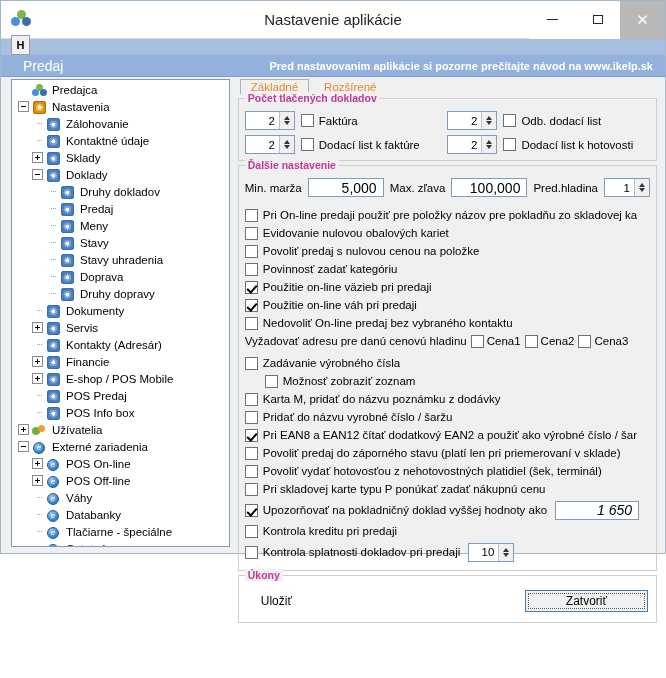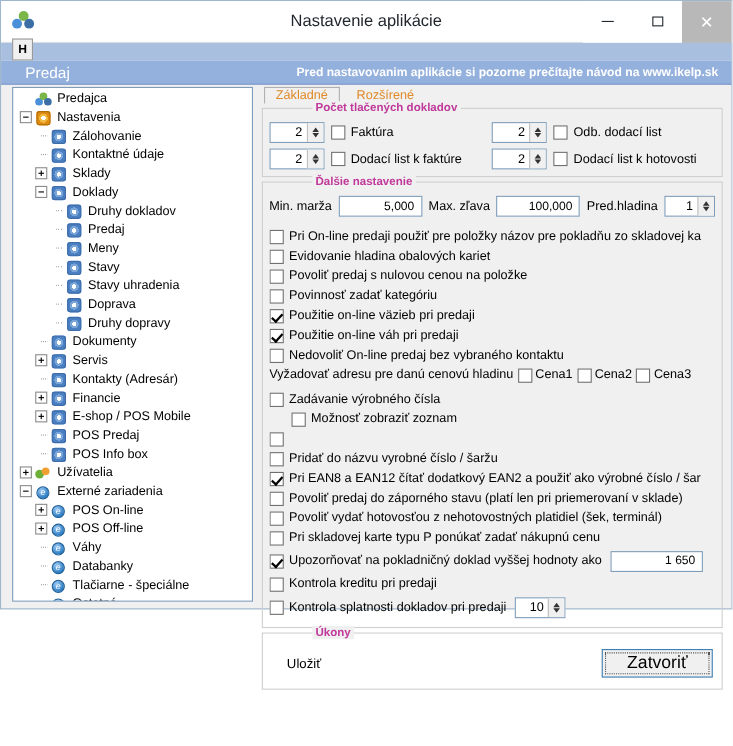--- a/index.html
+++ b/index.html
@@ -169,21 +169,21 @@
   }
   .tab.inactive { border-color: transparent; background: transparent; }
 
   .group {
     border: 1px solid #cfcfcf; margin-top: 4px;
     position: relative; padding: 12px 6px 6px 6px;
   }
   .group > .gtitle {
     position: absolute; top: -7px; left: 6px;
     background: #f0f0f0; padding: 0 3px;
-    font-size: 10.5px; color: #c0399a; font-weight: bold; margin-left: 39px;
+    font-size: 10.5px; color: #c0399a; font-weight: bold;
   }
 
   .row { display: flex; align-items: center; margin-bottom: 5px; }
   .row:last-child { margin-bottom: 0; }
   .half { display: flex; align-items: center; width: 50%; }
 
   .spin {
     display: inline-flex; align-items: center;
     border: 1px solid #7f9db9; background: #fff;
     height: 19px; width: 50px; flex: none;
@@ -212,21 +212,21 @@
   .cb.checked::after {
     content: ""; position: absolute;
     left: 3px; top: 1px; width: 4px; height: 8px;
     border: solid #000; border-width: 0 2px 2px 0;
     transform: rotate(42deg);
   }
   .lbl { font-size: 11.5px; color: #000; white-space: nowrap; }
 
   .txtbox {
     border: 1px solid #7f9db9; background: #fff; height: 19px;
-    font-size: 11px; color: #000;
+    font-size: 14px; color: #000;
     display: flex; align-items: center; justify-content: flex-end;
     padding-right: 6px; flex: none;
   }
 
   .cblist { margin-top: 4px; overflow: hidden; }
   .cbrow {
     display: flex; align-items: center; height: 18px;
     white-space: nowrap; overflow: hidden;
   }
   .cbrow.sub { padding-left: 20px; }
@@ -235,21 +235,21 @@
   .inline-grp .cb { margin-left: 4px; margin-right: 3px; }
 
   .spacer { flex: 1; }
 
   .group.actions { margin-top: 4px; padding: 14px 8px 10px 8px; }
   .actions-inner { display: flex; align-items: center; }
   .link-save { font-size: 12px; color: #000; padding-left: 14px; }
   .btn {
     margin-left: auto;
     border: 1px solid #3c7fb1; background: #f0f0f0;
-    font-size: 16px; color: #000; padding: 3px 22px;
+    font-size: 12px; color: #000; padding: 3px 40px;
     position: relative;
   }
   .btn .focusring {
     position: absolute; left: 2px; right: 2px; top: 2px; bottom: 2px;
     border: 1px dotted #555;
   }
 </style>
 </head>
 <body>
 
@@ -619,21 +619,21 @@
           </div>
         </div>
 
         <div class="cblist" id="cblist1">
             <div class="cbrow">
               <div class="cb"></div>
               <span class="lbl">Pri On-line predaji použiť pre položky názov pre pokladňu zo skladovej ka</span>
             </div>
             <div class="cbrow">
               <div class="cb"></div>
-              <span class="lbl">Evidovanie hladina obalových kariet</span>
+              <span class="lbl">Evidovanie nulovou obalových kariet</span>
             </div>
             <div class="cbrow">
               <div class="cb"></div>
               <span class="lbl">Povoliť predaj s nulovou cenou na položke</span>
             </div>
             <div class="cbrow">
               <div class="cb"></div>
               <span class="lbl">Povinnosť zadať kategóriu</span>
             </div>
             <div class="cbrow">
@@ -664,20 +664,21 @@
             <div class="cbrow">
               <div class="cb"></div>
               <span class="lbl">Zadávanie výrobného čísla</span>
             </div>
             <div class="cbrow sub">
               <div class="cb"></div>
               <span class="lbl">Možnosť zobraziť zoznam</span>
             </div>
             <div class="cbrow">
               <div class="cb"></div>
+              <span class="lbl">Karta M, pridať do názvu poznámku z dodávky</span>
             </div>
             <div class="cbrow">
               <div class="cb"></div>
               <span class="lbl">Pridať do názvu vyrobné číslo / šaržu</span>
             </div>
             <div class="cbrow">
               <div class="cb checked"></div>
               <span class="lbl">Pri EAN8 a EAN12 čítať dodatkový EAN2 a použiť ako výrobné číslo / šar</span>
             </div>
             <div class="cbrow">
@@ -690,21 +691,21 @@
             </div>
             <div class="cbrow">
               <div class="cb"></div>
               <span class="lbl">Pri skladovej karte typu P ponúkať zadať nákupnú cenu</span>
             </div>
           </div>
 
         <div class="cbrow" style="height:24px;">
           <div class="cb checked"></div>
           <span class="lbl">Upozorňovať na pokladničný doklad vyššej hodnoty ako</span>
-          <div class="txtbox" style="width:84px; margin-left:8px;">1 650</div>
+          <div class="txtbox" style="width:84px; margin-left:8px;font-style:italic;">1 650</div>
         </div>
 
         <div class="cbrow">
           <div class="cb"></div>
           <span class="lbl">Kontrola kreditu pri predaji</span>
         </div>
 
         <div class="cbrow" style="height:24px;">
           <div class="cb"></div>
           <span class="lbl">Kontrola splatnosti dokladov pri predaji</span>

